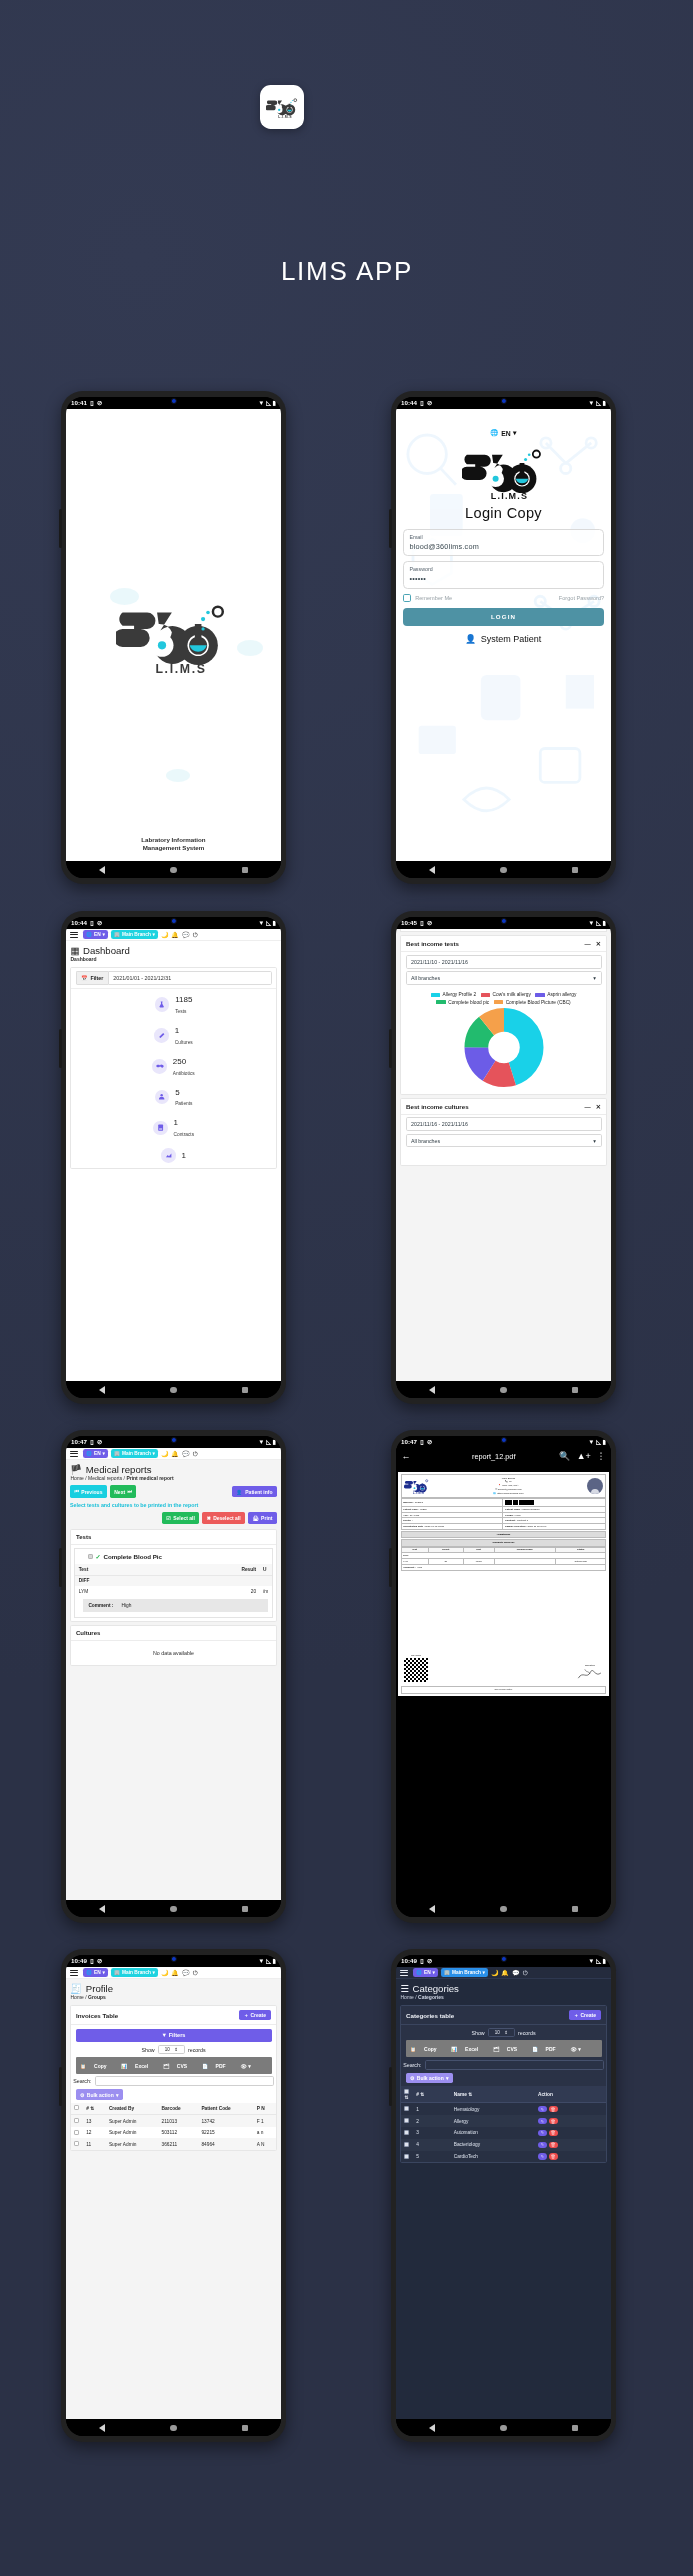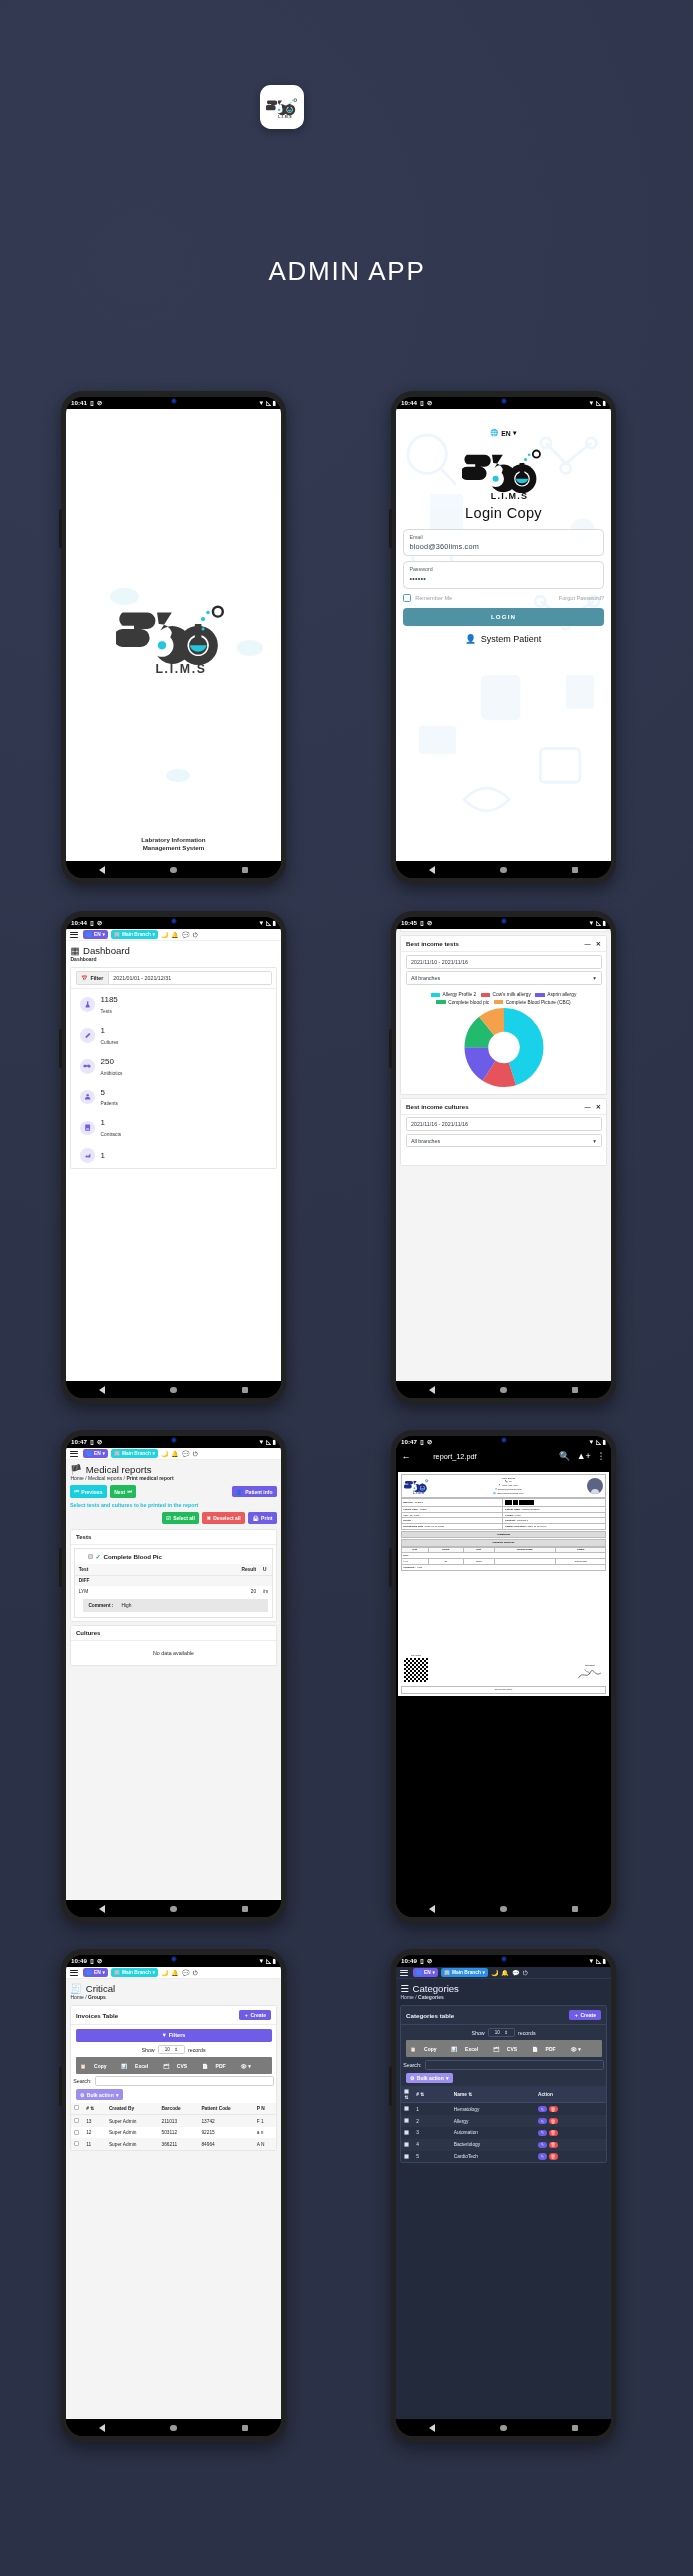--- a/index.html
+++ b/index.html
@@ -94,21 +94,21 @@
   .card{margin:2.8px 4px;background:#fff;border:0.6px solid #e6e6e6;border-radius:1.7px;}
   .card.dark{background:#2a3246;border-color:#3a455f;}
   .card-head{display:flex;align-items:center;justify-content:space-between;padding:4px 5px;border-bottom:0.6px solid #ececec;font-size:6.2px;font-weight:bold;color:#1d1d1d;}
   .card.dark .card-head{border-bottom:0.6px solid #3a455f;color:#eef1f7;}
 
   
   .filterrow{display:flex;align-items:center;padding:3.4px 4.5px;gap:0;border-bottom:0.6px solid #eee;}
   .filter-btn{display:flex;align-items:center;gap:2.8px;background:#f0f0f0;border:0.6px solid #dcdcdc;border-right:none;
      border-radius:1.7px 0 0 1.7px;padding:2.8px 4.5px;font-size:5.3px;font-weight:bold;color:#222;}
   .filter-val{flex:1;border:0.6px solid #dcdcdc;border-radius:0 1.7px 1.7px 0;padding:2.8px 4.5px;font-size:5.3px;color:#333;}
-  .statrow{display:flex;align-items:center;gap:6px;padding:5px 9px;}
+  .statrow{display:flex;align-items:center;gap:6px;padding:5px 9px;justify-content:center;}
   .stat-ic{width:14.6px;height:14.6px;border-radius:50%;background:#e9e6fb;display:flex;align-items:center;justify-content:center;flex:0 0 auto;}
   .stat-num{font-size:8px;color:#1c1c1c;line-height:1.1;}
   .stat-lbl{font-size:4.8px;color:#3b3b3b;}
 
   
   .sel{border:0.6px solid #d8d8d8;border-radius:1.7px;padding:2.8px 4.5px;font-size:5.3px;color:#2e3a42;margin:2.8px 4.5px;display:flex;justify-content:space-between;align-items:center;}
   .legend{display:flex;flex-wrap:wrap;justify-content:center;gap:2.3px 4.5px;padding:4.5px 5.6px 1.1px;}
   .leg{display:flex;align-items:center;gap:2.3px;font-size:4.8px;color:#222;}
   .swatch{width:9.6px;height:4.5px;border-radius:0.6px;display:inline-block;}
 
@@ -126,21 +126,21 @@
   .dk th{background:#313a52;color:#eef1f8;border-bottom:0.6px solid #3f4a66;}
   .dk td{color:#dde3ee;}
   .dk tr:nth-child(odd) td{background:#2d3649;}
   .dk tr:nth-child(even) td{background:#283043;}
 
   .secthead{padding:4px 5px;font-size:6px;font-weight:bold;color:#1d1d1d;border-bottom:0.6px solid #ececec;}
   .nodata{padding:9px;text-align:center;font-size:5.3px;color:#2f2f2f;}
 
   
   .pdfbar{height:17px;background:#000;display:flex;align-items:center;gap:5.6px;padding:0 5.6px;color:#fff;flex:0 0 auto;}
-  .pdfname{flex:1;text-align:left;font-size:7.3px;margin-left:17px;}
+  .pdfname{flex:1;text-align:center;font-size:7.3px;margin-left:17px;}
   .pdfpage{background:#fff;margin:6.8px 2.3px;padding:2.3px;}
   .pdf-hdr{display:flex;align-items:center;border:0.6px solid #bbb;padding:1.7px 2.3px;gap:3.4px;}
   .pdf-ctr{flex:1;text-align:center;font-size:2.4px;color:#222;line-height:1.55;}
   .pdf-av{width:16px;height:16px;border-radius:50%;background:#5b6485;display:flex;align-items:flex-end;justify-content:center;overflow:hidden;flex:0 0 auto;}
   .pdf-av i{width:7.3px;height:5px;background:#d7dae4;border-radius:4px 4px 0 0;display:block;margin-bottom:0;}
   .pdf-av::before{content:"";position:absolute;}
   .pdftable{width:100%;border-collapse:collapse;}
   .pdftable td,.pdftable th{border:0.6px solid #bbb;font-size:2.4px;padding:0.9px 1.7px;color:#1a1a1a;}
   .pdf-band{border:0.6px solid #bbb;background:#dcdcdc;text-align:center;font-size:2.4px;font-weight:bold;padding:1.1px;margin-top:1.1px;}
   .barcode{display:flex;gap:0.3px;height:5px;align-items:stretch;}
@@ -187,21 +187,21 @@
       <path d="M96,36 h8 v16 a11,11 0 1 1 -8,0 z" fill="#3a3a3a"></path>
       <path d="M89.5,62 a11,11 0 0 0 21,0 z" fill="#22c7dd"></path>
       <circle cx="106" cy="30" r="2.6" fill="#22c7dd"></circle>
       <circle cx="112" cy="22" r="2.2" fill="#22c7dd"></circle>
       <circle cx="106" cy="42" r="2" fill="#22c7dd"></circle>
       <circle cx="124" cy="21" r="6" fill="none" stroke="#2a2a2a" stroke-width="3"></circle>
       <text x="52" y="96" font-family="Liberation Sans, sans-serif" font-size="15" font-weight="bold" fill="#3a3a3a" letter-spacing="1.5">L.I.M.S</text>
     </svg>
   </span>
 </div>
-<div class="app-title">ADMIN APP</div>
+<div class="app-title">LIMS APP</div>
 
 <div class="phone" style="left:61px;top:391px;">
   <div class="bezel">
     <div class="notch-dot"></div>
     <div class="statusbar">
       <div class="sb-left">
           <span>10:41</span>
           <span>▯</span>
           <span>⊘</span>
         </div>
@@ -823,21 +823,21 @@
         <span class="chip lang">🌐 <span>EN</span> ▾</span>
         <span class="chip branch">🏢 <span>Main Branch</span> ▾</span>
         <span class="ic">🌙</span>
         <span class="ic">🔔</span>
         <span class="ic">💬</span>
         <span class="ic">⏻</span>
       </div>
       <div class="pagehead" style="background:#f4f4f4">
         <div class="ph-title">
             <span>🧾</span>
-            <span>Critical</span>
+            <span>Profile</span>
           </div>
         <div class="crumb"><span>Home</span> / <b>Groups</b></div>
       </div>
       <div class="card">
         <div class="card-head">
           <span>Invoices Table</span>
           <span class="btn-create">＋ <span>Create</span></span>
         </div>
         <div class="filters-btn">▼ <span>Filters</span></div>
         <div class="showrow">

